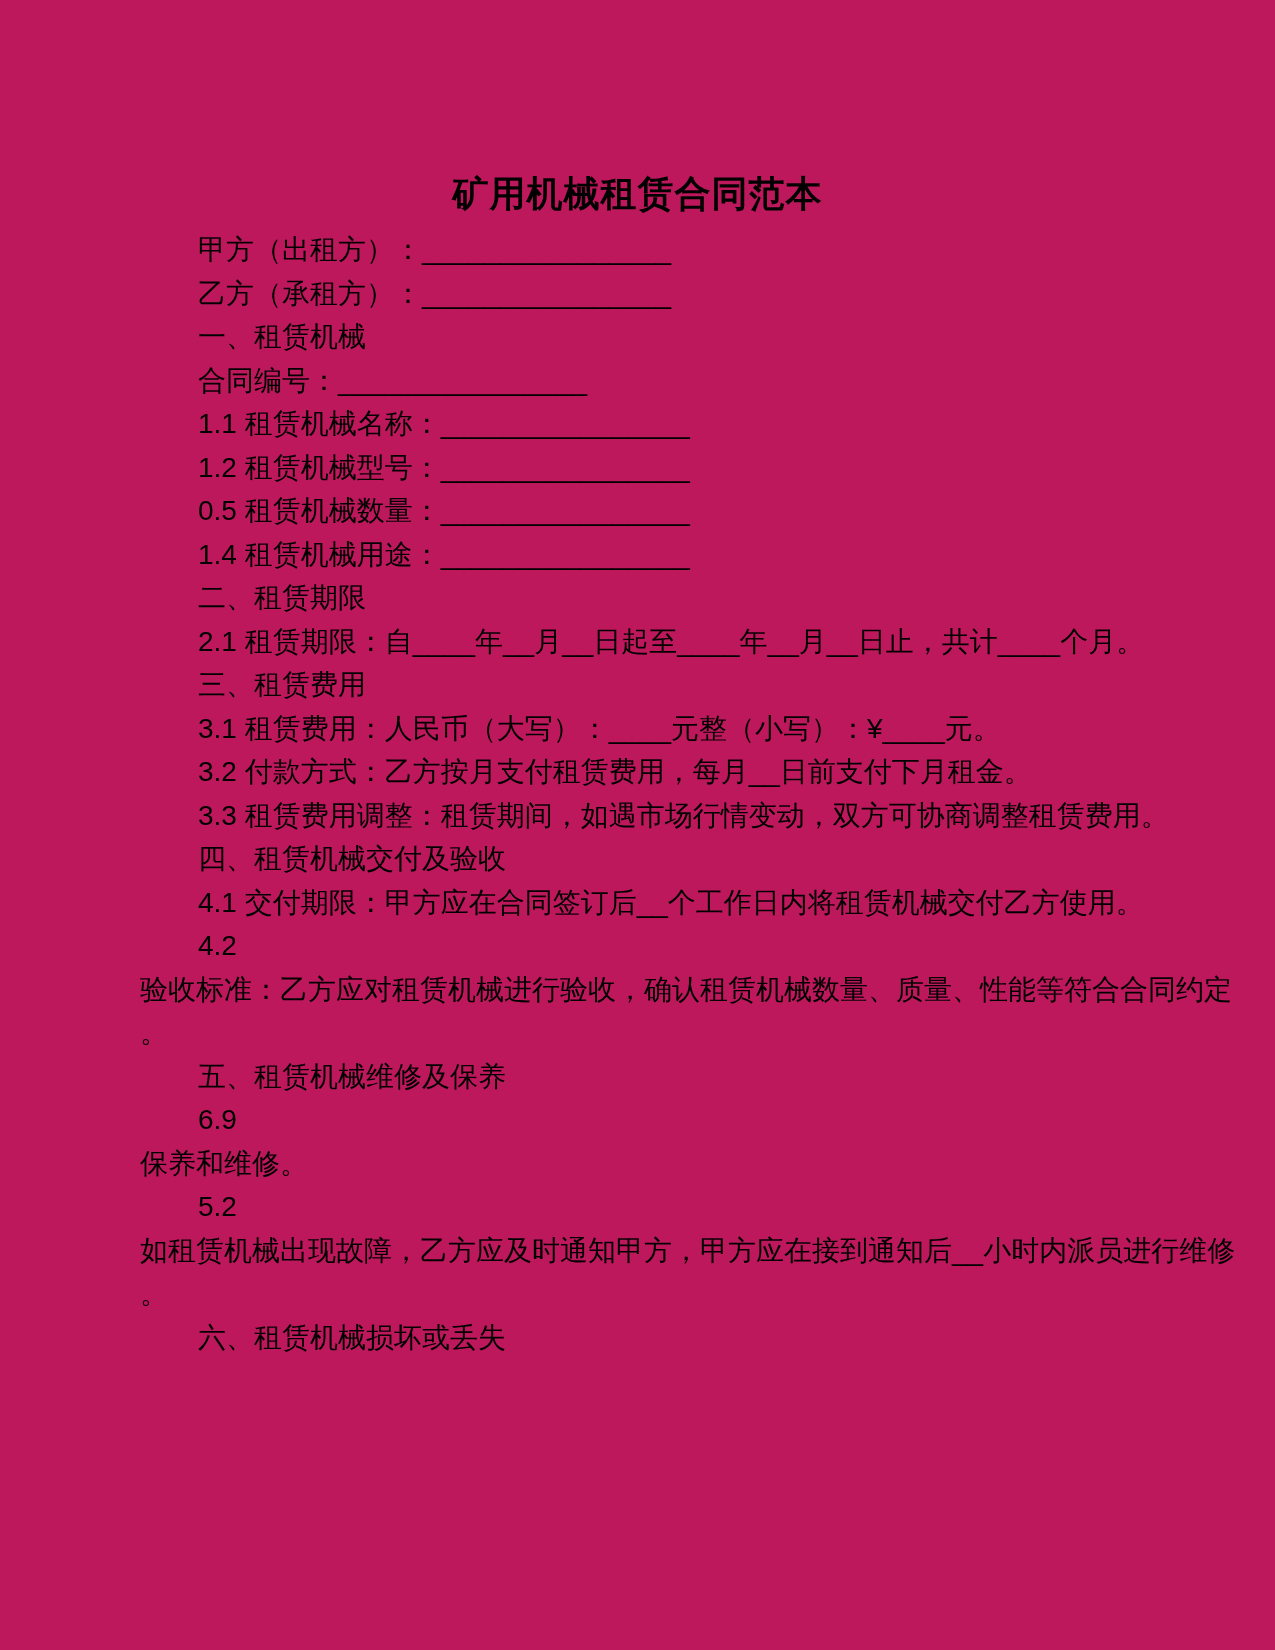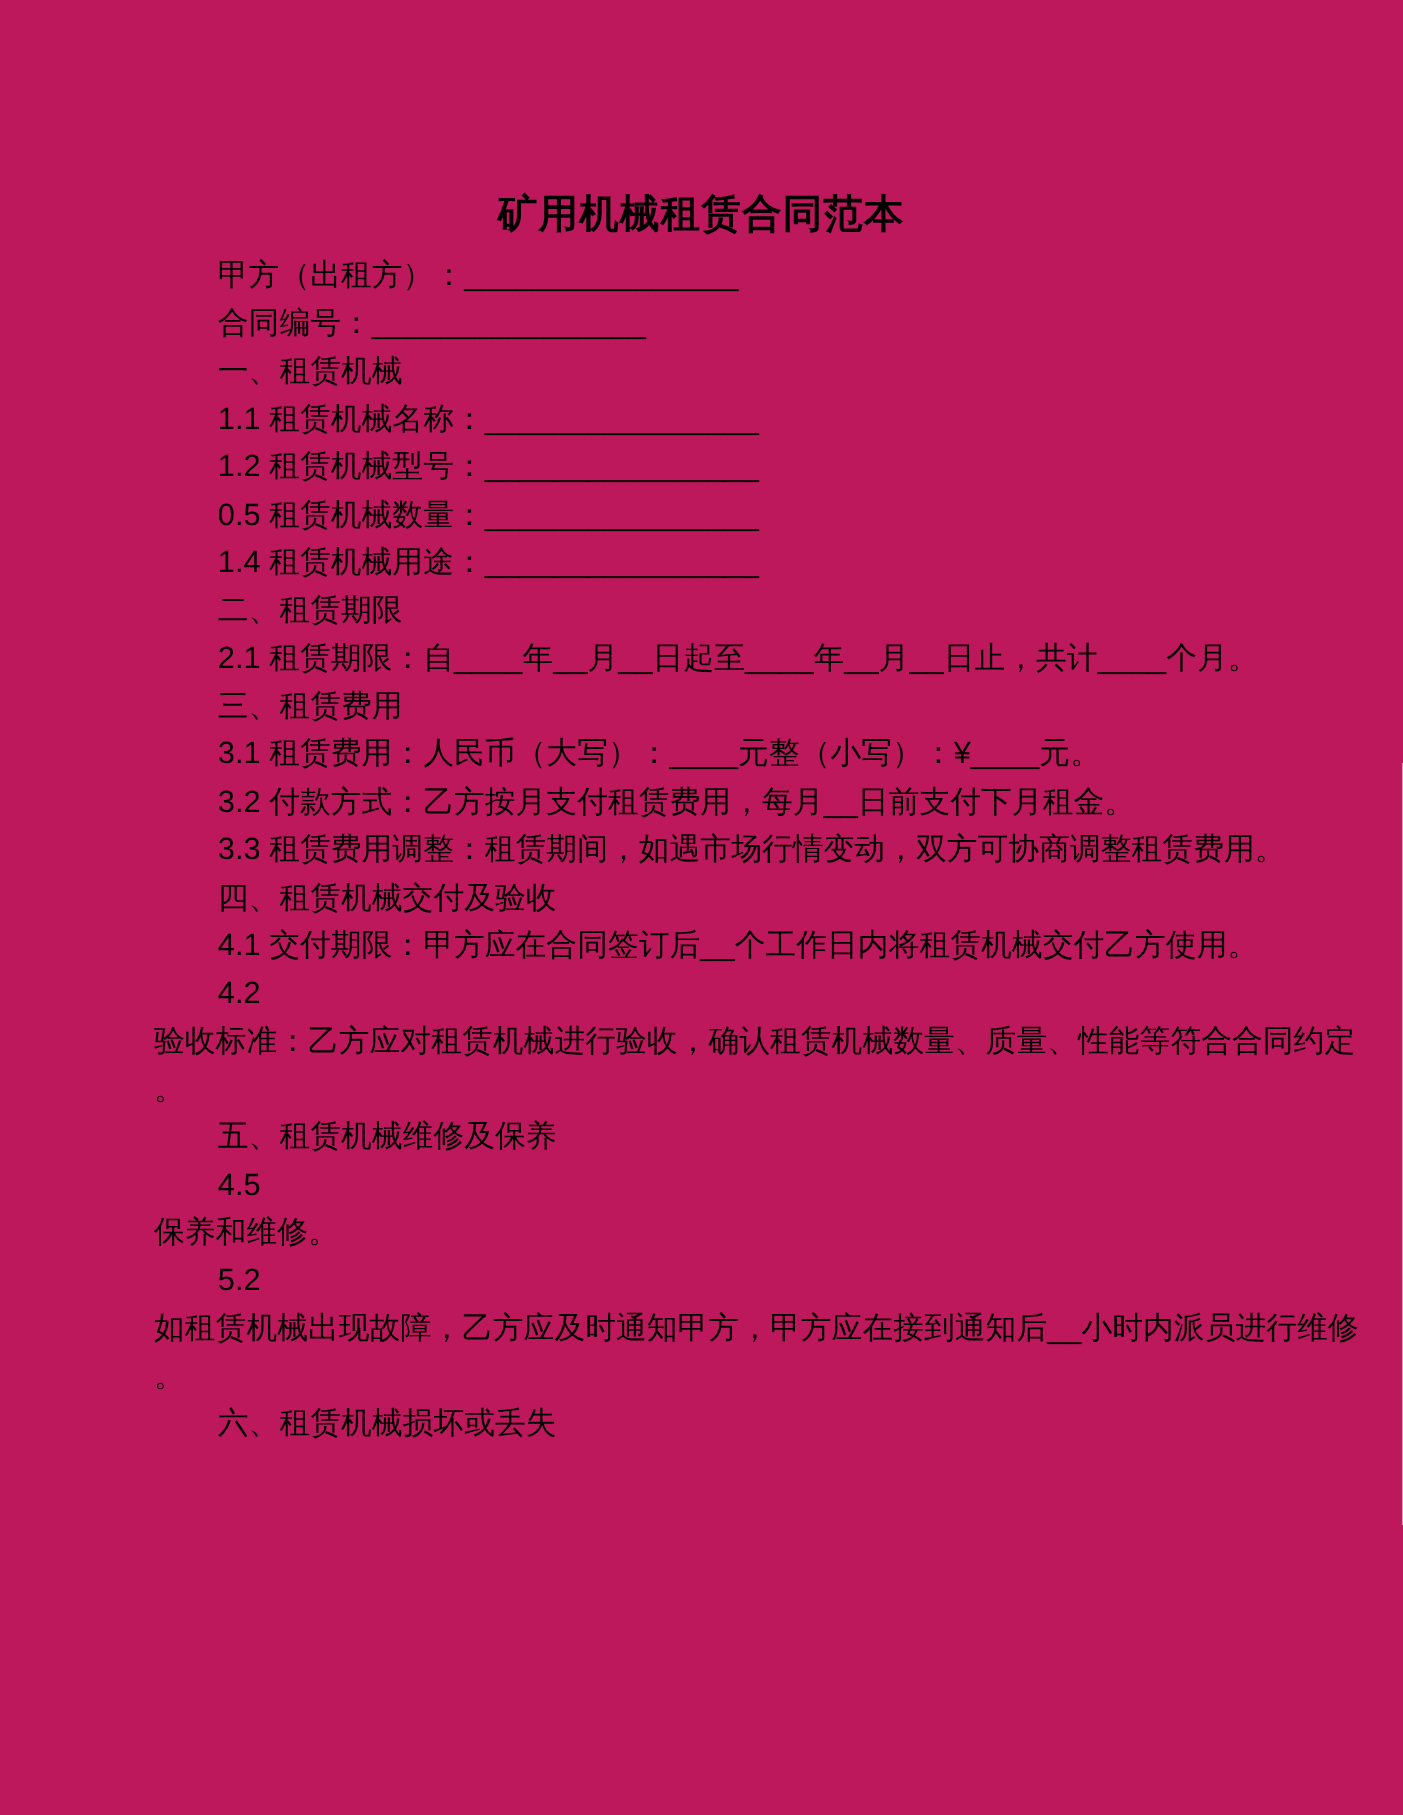--- a/index.html
+++ b/index.html
@@ -34,38 +34,39 @@
   }
   .line.indent { padding-left: 58px; }
 </style>
 </head>
 <body>
 
 <div class="page">
   <h1 class="doc-title">矿用机械租赁合同范本</h1>
   <div class="doc-body">
     <div class="line indent">甲方（出租方）：________________</div>
+    <div class="line indent">乙方（承租方）：________________</div>
+    <div class="line indent">一、租赁机械</div>
     <div class="line indent">合同编号：________________</div>
-    <div class="line indent">一、租赁机械</div>
     <div class="line indent">1.1 租赁机械名称：________________</div>
     <div class="line indent">1.2 租赁机械型号：________________</div>
     <div class="line indent">0.5 租赁机械数量：________________</div>
     <div class="line indent">1.4 租赁机械用途：________________</div>
     <div class="line indent">二、租赁期限</div>
     <div class="line indent">2.1 租赁期限：自____年__月__日起至____年__月__日止，共计____个月。</div>
     <div class="line indent">三、租赁费用</div>
     <div class="line indent">3.1 租赁费用：人民币（大写）：____元整（小写）：¥____元。</div>
     <div class="line indent">3.2 付款方式：乙方按月支付租赁费用，每月__日前支付下月租金。</div>
     <div class="line indent">3.3 租赁费用调整：租赁期间，如遇市场行情变动，双方可协商调整租赁费用。</div>
     <div class="line indent">四、租赁机械交付及验收</div>
     <div class="line indent">4.1 交付期限：甲方应在合同签订后__个工作日内将租赁机械交付乙方使用。</div>
     <div class="line indent">4.2</div>
     <div class="line">验收标准：乙方应对租赁机械进行验收，确认租赁机械数量、质量、性能等符合合同约定</div>
     <div class="line">。</div>
     <div class="line indent">五、租赁机械维修及保养</div>
-    <div class="line indent">4.5</div>
+    <div class="line indent">6.9</div>
     <div class="line">保养和维修。</div>
     <div class="line indent">5.2</div>
     <div class="line">如租赁机械出现故障，乙方应及时通知甲方，甲方应在接到通知后__小时内派员进行维修</div>
     <div class="line">。</div>
     <div class="line indent">六、租赁机械损坏或丢失</div>
   </div>
 </div>
 
 </body></html>

